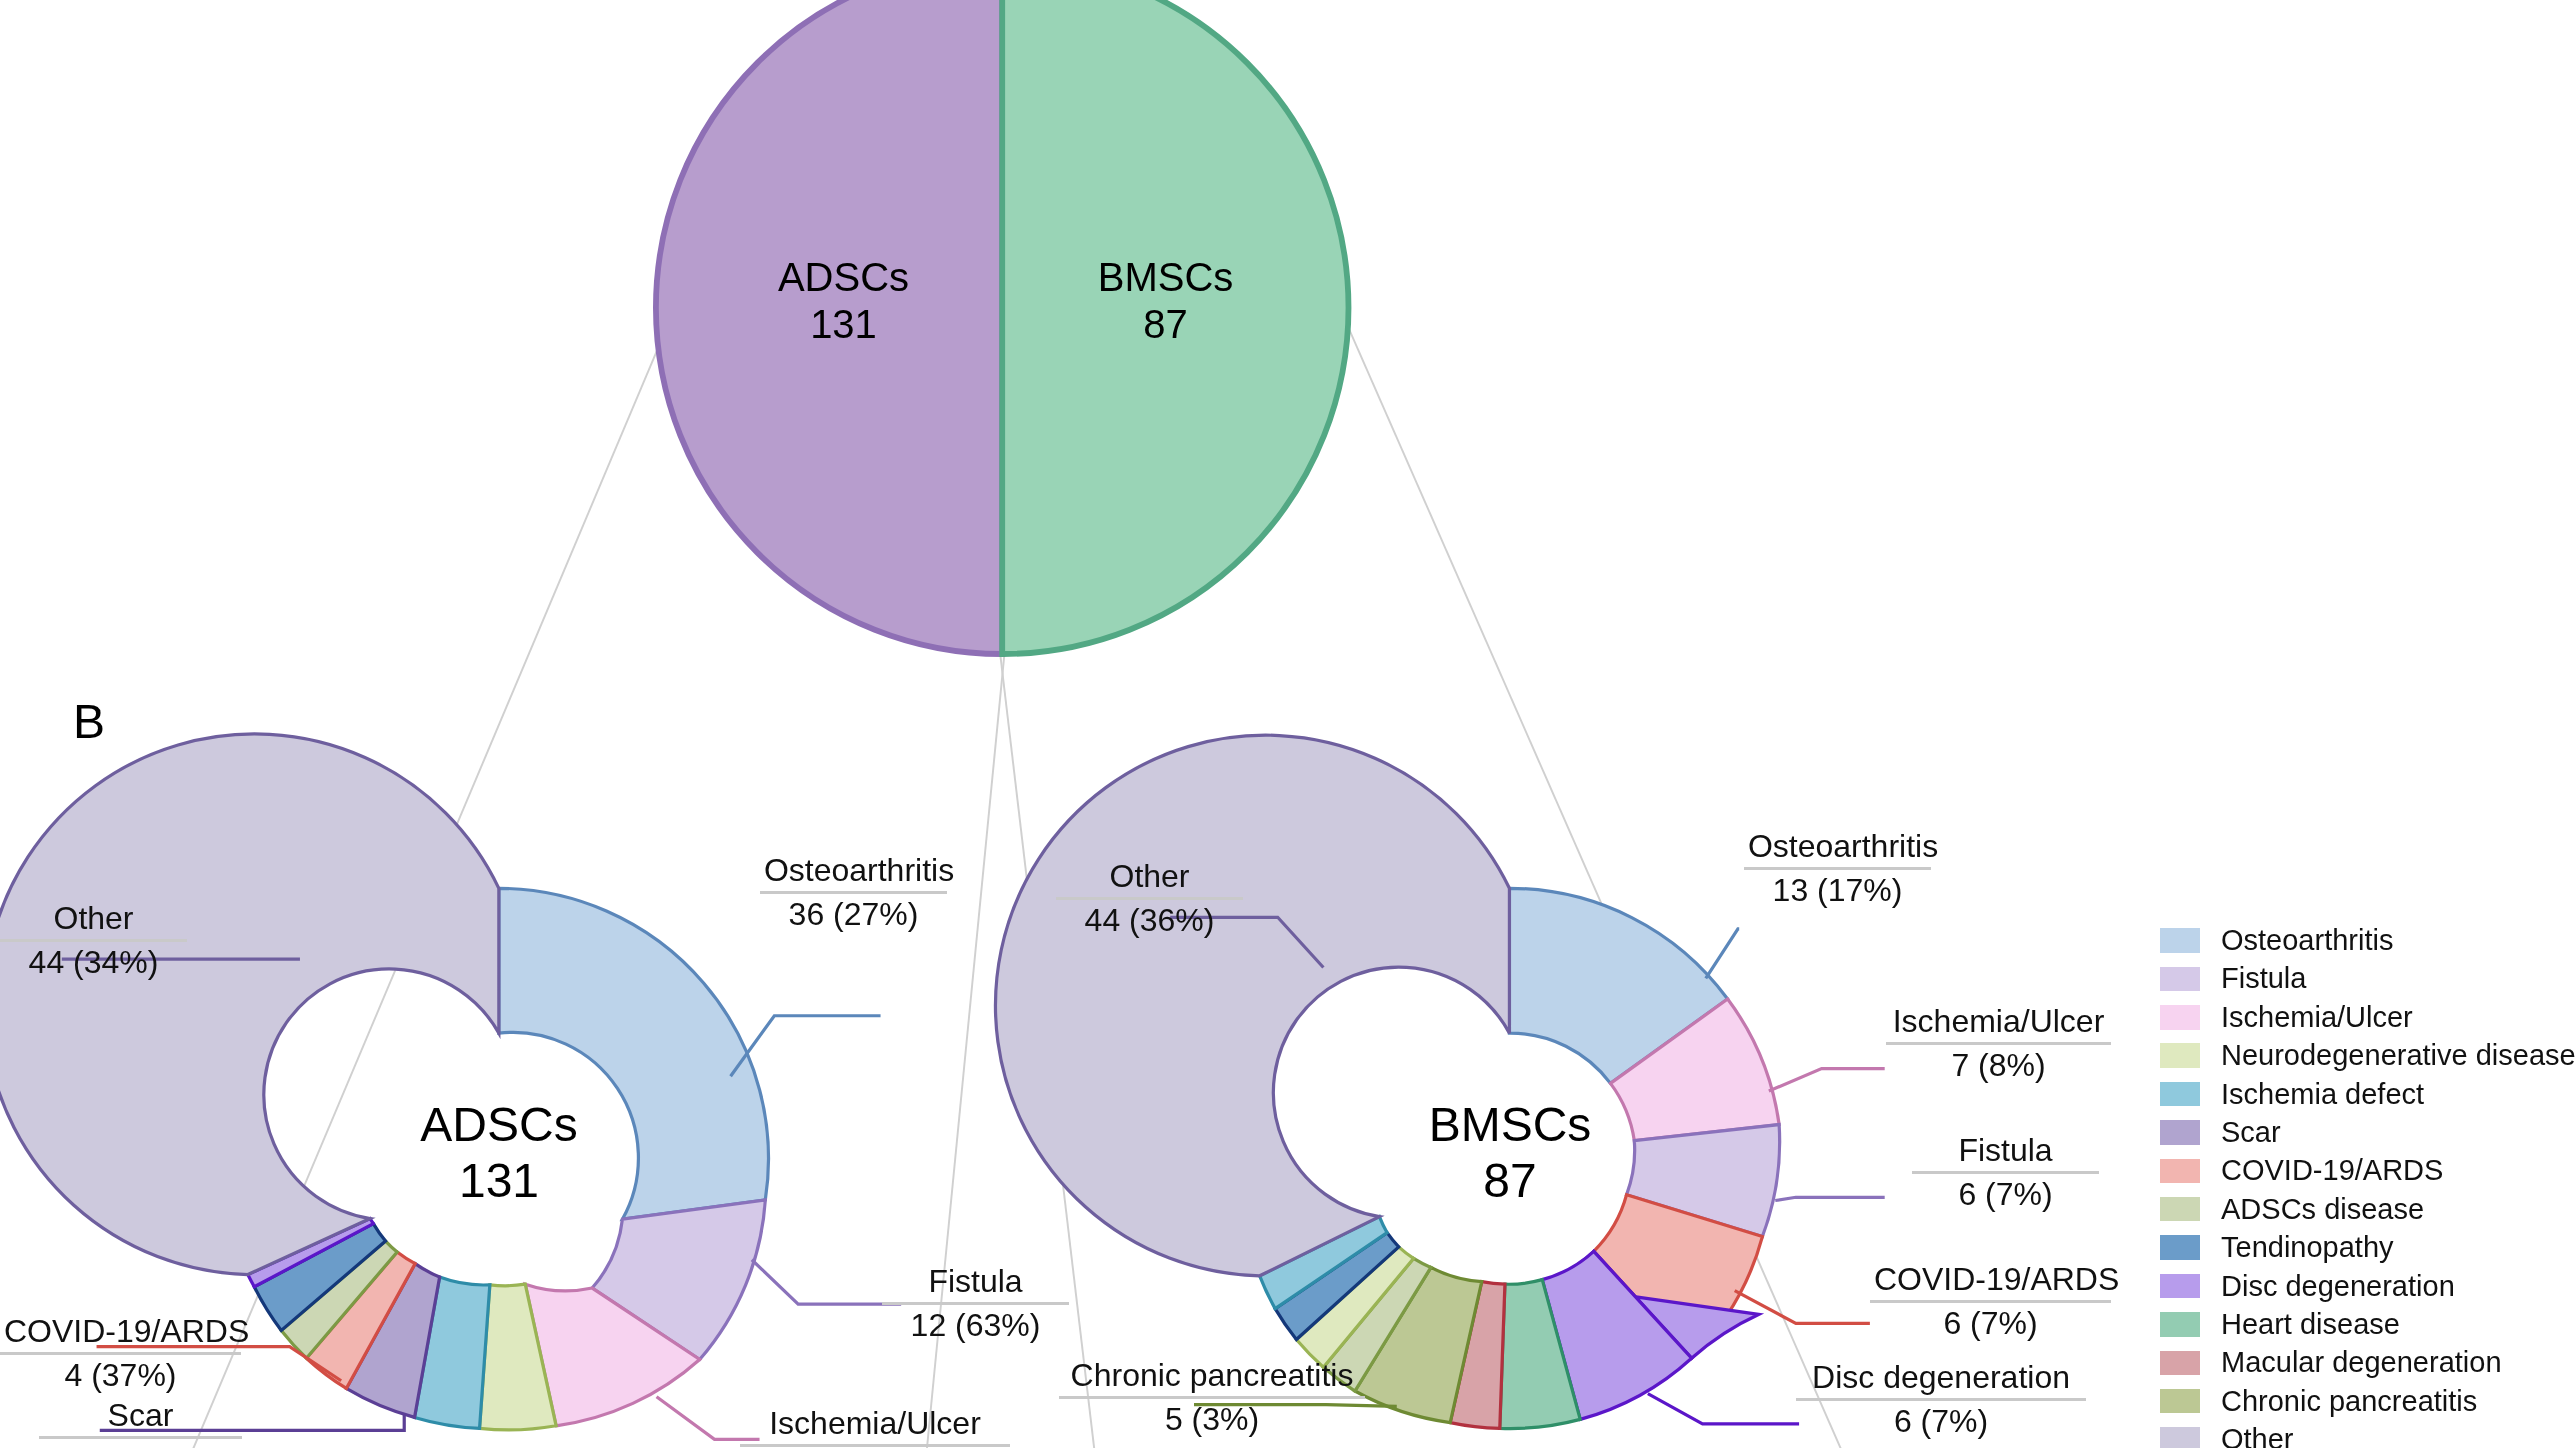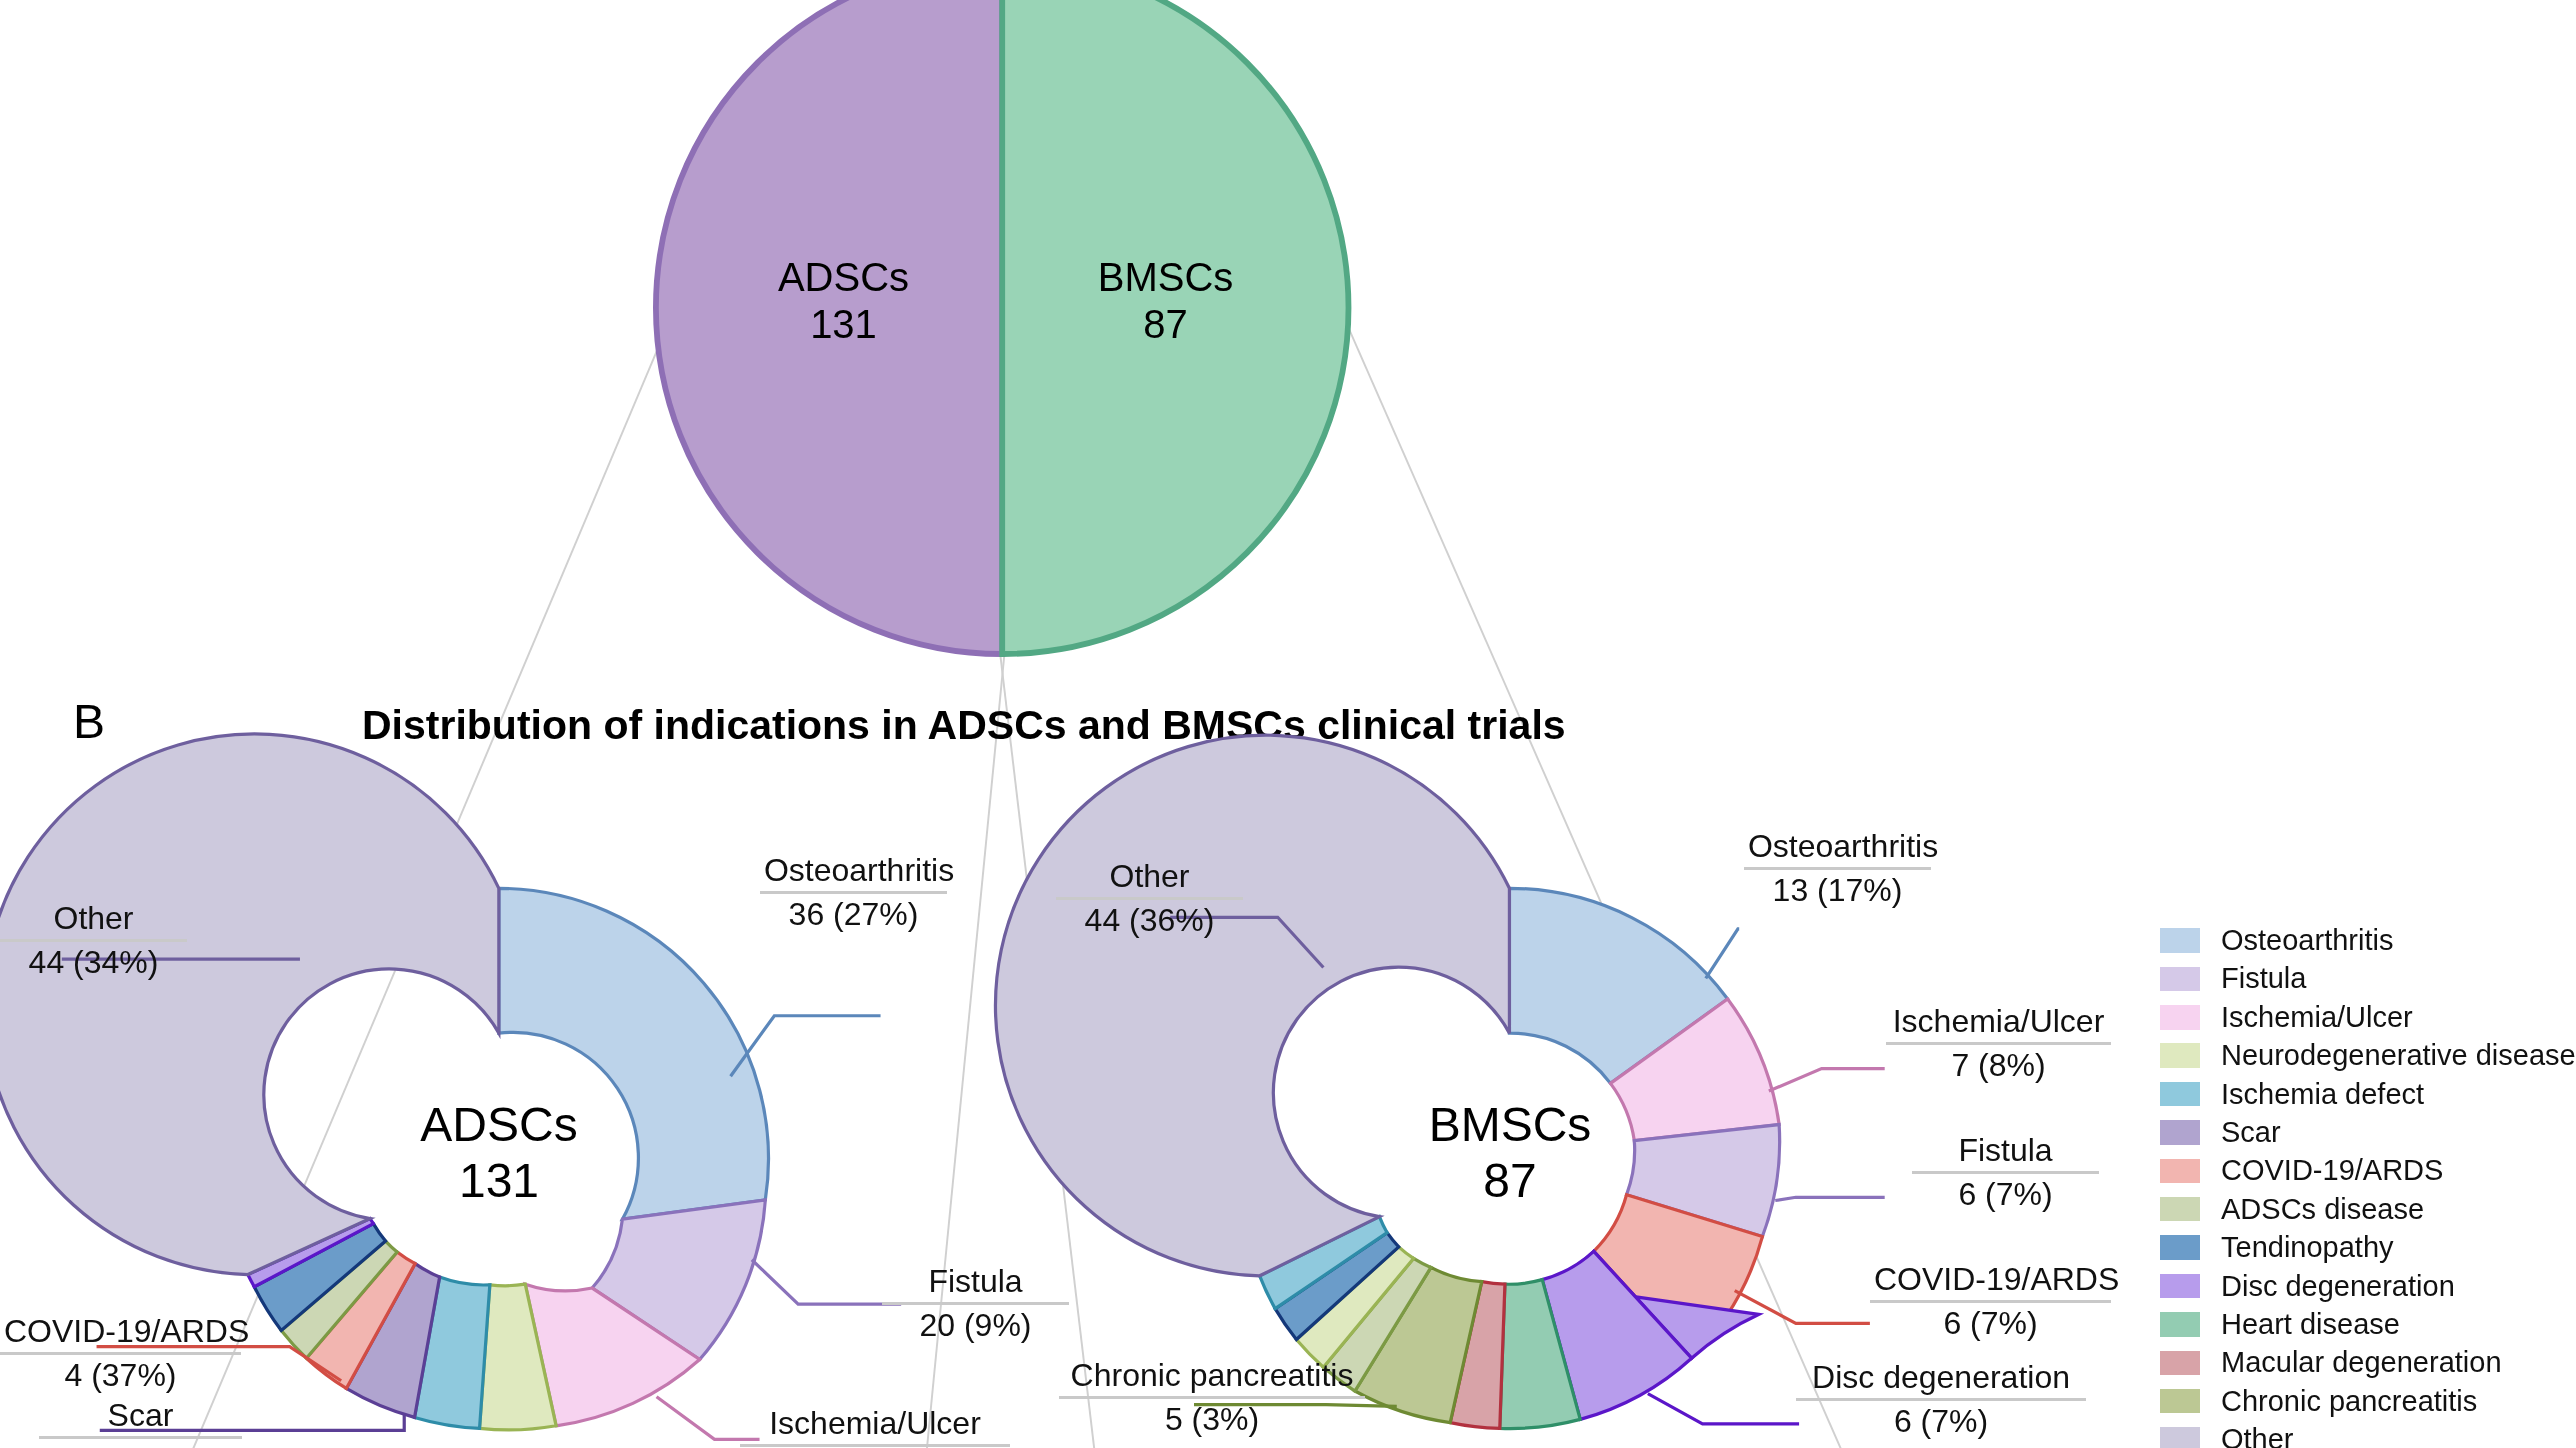--- a/index.html
+++ b/index.html
@@ -55,21 +55,20 @@
   <div class="pie-text" style="left:763px;top:254px;width:161px;">
     <span class="nm">ADSCs</span>
     <span class="ct">131</span>
   </div>
   <div class="pie-text" style="left:1085px;top:254px;width:161px;">
     <span class="nm">BMSCs</span>
     <span class="ct">87</span>
   </div>
 
   <div class="panel-letter" style="left:73px;top:698px;">B</div>
-  <div class="panel-title" style="left:362px;top:705px;">Distribution of indications in ADSCs and BMSCs clinical trials</div>
 
   <svg class="layer" viewBox="0 0 4002 2251">
 
     <g>
 
       <path d="M 775 1380 A 420 420 0 0 1 1189 1864 L 967 1894 A 195 195 0 0 0 775 1605 Z" fill="#bcd3ea" stroke="#5b87ba" stroke-width="5"></path>
 
       <path d="M 1189 1864 A 420 420 0 0 1 1087 2112 L 920 2001 A 195 195 0 0 0 967 1894 Z" fill="#d5c9e8" stroke="#8a72bb" stroke-width="5"></path>
 
       <path d="M 1087 2112 A 420 420 0 0 1 864 2215 L 816 1995 A 195 195 0 0 0 920 2001 Z" fill="#f7d3f0" stroke="#c378ae" stroke-width="5"></path>
@@ -157,21 +156,21 @@
     <span class="val">44 (34%)</span>
   </div>
   <div class="callout" style="left:760px;top:853px;width:187px;">
     <span class="lbl">Osteoarthritis</span>
     <span class="rule"></span>
     <span class="val">36 (27%)</span>
   </div>
   <div class="callout" style="left:882px;top:1264px;width:187px;">
     <span class="lbl">Fistula</span>
     <span class="rule"></span>
-    <span class="val">20 (9%)</span>
+    <span class="val">12 (63%)</span>
   </div>
   <div class="callout" style="left:740px;top:1406px;width:270px;">
     <span class="lbl">Ischemia/Ulcer</span>
     <span class="rule"></span>
     <span class="val"></span>
   </div>
   <div class="callout" style="left:0px;top:1314px;width:241px;">
     <span class="lbl">COVID-19/ARDS</span>
     <span class="rule"></span>
     <span class="val">4 (37%)</span>

